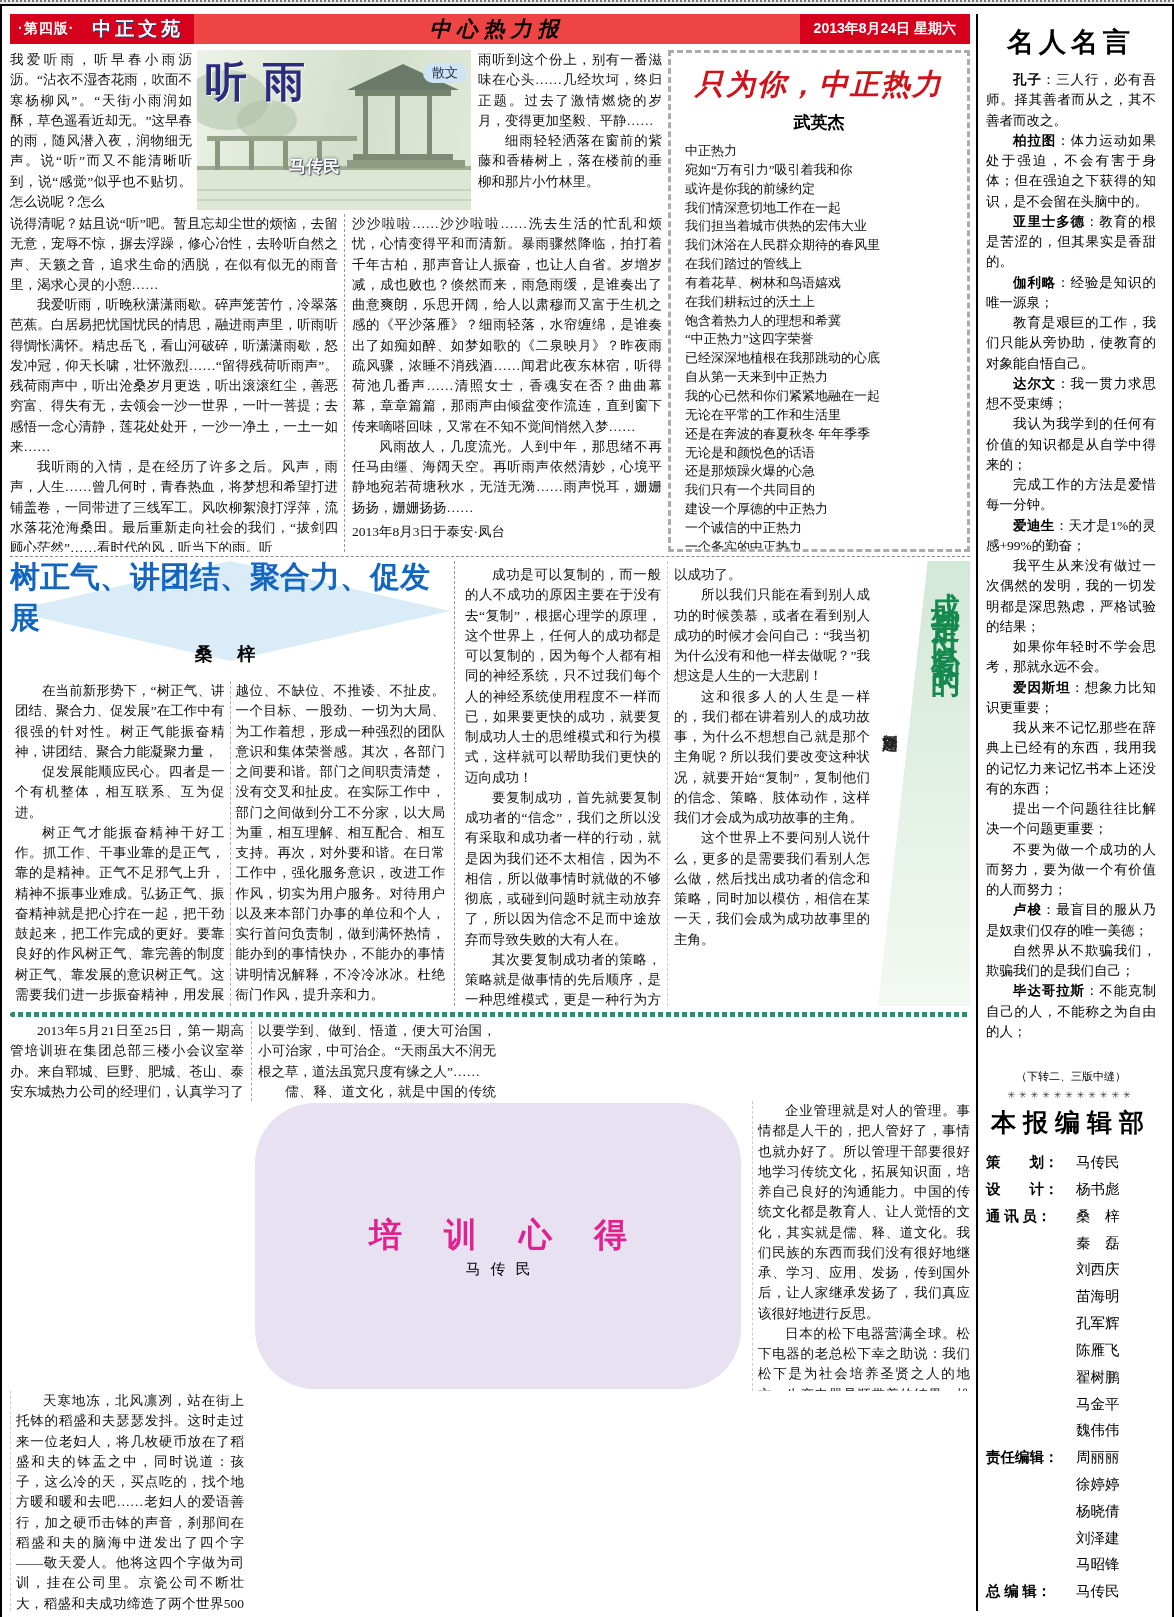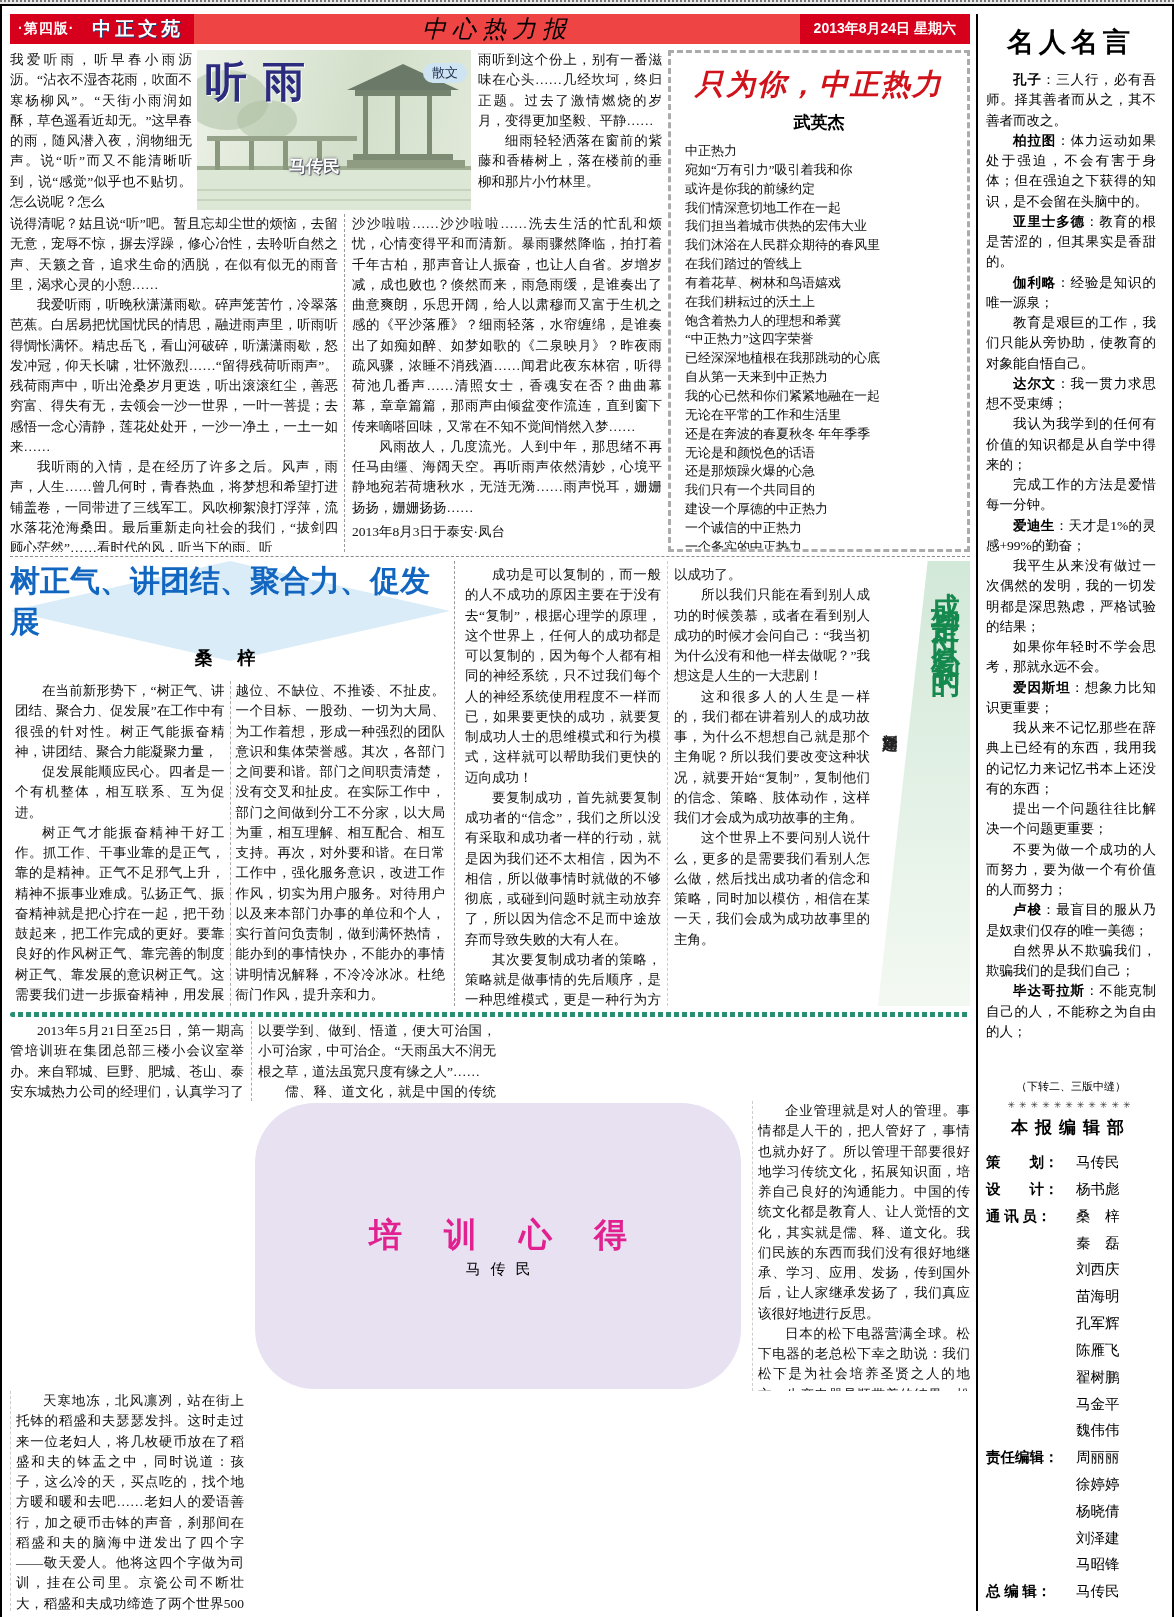--- a/index.html
+++ b/index.html
@@ -8,21 +8,21 @@
     width:1174px; height:1617px; margin:4px auto; background:#fff;
     border:2px solid #000; outline:2px dotted #777; outline-offset:2px;
     padding:8px; display:flex; position:relative; overflow:hidden;
   }
   .main{ width:966px; display:flex; flex-direction:column; padding-right:6px; }
 
   
   .hdr{ height:30px; background:#ef4444; display:flex; align-items:stretch; margin-bottom:6px; font-family:"Liberation Sans", sans-serif;}
   .hdr-page{ background:#d6001c; color:#fff; font-weight:bold; font-size:14px; display:flex; align-items:center; padding:0 8px; letter-spacing:1px;}
   .hdr-section{ background:#d6001c; color:#fff; font-weight:900; font-size:19px; letter-spacing:4px; display:flex; align-items:center; padding:0 10px; text-shadow:1px 1px 0 #223a6e;}
-  .hdr-paper{ flex:1; text-align:center; font-size:24px; font-weight:normal; font-style:italic; font-family:"Liberation Serif", serif; display:flex; align-items:center; justify-content:center; letter-spacing:6px;}
+  .hdr-paper{ flex:1; text-align:center; font-size:21px; font-weight:bold; font-style:italic; font-family:"Liberation Serif", serif; display:flex; align-items:center; justify-content:center; letter-spacing:6px;}
   .hdr-date{ background:#d6001c; color:#fff; font-size:14px; font-weight:bold; display:flex; align-items:center; padding:0 14px;}
 
   
   .bt{ font-size:13.5px; line-height:1.5; text-align:justify; color:#101010; }
   .para{ margin:0; text-indent:2em; }
   .cont .para:first-child{ text-indent:0; }
   .dateline{ padding-right:1.5em; margin-top:4px; font-size:13.5px;}
 
   
   .row1{ display:flex; height:502px; overflow:hidden; }
@@ -41,21 +41,21 @@
   .t-rb{ flex:1; overflow:hidden; padding-left:7px; border-left:1px dashed #999; margin-left:6px;}
 
   .poem-box{ flex:1; margin-left:6px; border:3px dashed #ababab; padding:8px 14px; overflow:hidden;}
   .poem-title{ color:#d0121a; font-size:29px; font-weight:900; font-style:italic; text-align:center; letter-spacing:2px; margin-top:4px;}
   .poem-author{ text-align:center; font-weight:bold; font-size:17px; margin:6px 0 8px;}
   .poem-line{ font-size:13px; line-height:1.45; text-indent:0;}
 
   
   .row2{ display:flex; height:450px; border-top:1px dashed #888; margin-top:4px; padding-top:4px; overflow:hidden;}
   .shuzhengqi{ width:440px; display:flex; flex-direction:column; overflow:hidden;}
-  .sz-head{ position:relative; height:100px; display:flex; flex-direction:column; align-items:center; }
+  .sz-head{ position:relative; height:100px; display:flex; flex-direction:column; align-items:center; justify-content:center;}
   .sz-head::before{ content:""; position:absolute; inset:0; background:#d9ecf8; clip-path:polygon(50% 0,100% 50%,50% 100%,0 50%); }
   .sz-title{ position:relative; color:#1266c0; font-size:30px; font-weight:900; font-family:"Liberation Sans", sans-serif;}
   .sz-author{ position:relative; font-size:18px; font-weight:bold; letter-spacing:10px; margin-top:3px;}
   .sz-cols{ flex:1; display:flex; overflow:hidden; margin-top:20px;}
   .sz-c{ flex:1; overflow:hidden; padding:0 5px;}
   .sz-c2{ border-left:1px dashed #aaa;}
 
   .chenggong{ flex:1; display:flex; border-left:1px dashed #999; margin-left:4px; padding-left:4px; overflow:hidden;}
   .cg-c{ flex:1; overflow:hidden; padding:4px 6px;}
   .cg-c2{ border-left:1px dashed #ccc;}
@@ -78,21 +78,21 @@
   .px-author{ font-size:15px; letter-spacing:10px; text-indent:10px; margin-top:2px;}
 
   
   .sidebar{ flex:1; border-left:2px solid #000; padding:4px 8px 6px; display:flex; flex-direction:column; overflow:hidden;}
   .my-title{ font-size:27px; font-weight:900; text-align:center; letter-spacing:5px; padding:6px 0 10px; border-bottom:0; font-family:"Liberation Serif", serif;}
   .quotes{ flex:1; overflow:hidden; font-size:13.5px; line-height:1.5;}
   .quote{ margin:0; text-indent:2em; text-align:justify;}
   .quote .item-a{ font-weight:bold; }
   .continuation{ text-align:center; font-size:11px; margin:4px 0 2px;}
   .ed-divider{ text-align:center; font-size:9px; letter-spacing:4px; color:#333; margin:4px 0;}
-  .ed-title{ font-size:17px; font-weight:900; text-align:center; letter-spacing:7px; margin:2px 0 10px; font-family:"Liberation Serif", serif;}
+  .ed-title{ font-size:25px; font-weight:900; text-align:center; letter-spacing:7px; margin:2px 0 10px; font-family:"Liberation Serif", serif;}
   .staff{ font-size:14.5px; }
   .staff .staff-row{ display:flex; line-height:1.85; }
   .staff .item-a{ width:88px; font-weight:bold; white-space:pre; }
   .staff .item-b{ flex:1; padding-left:2px; }
 </style>
 </head>
 <body>
 
 <div class="page">
   <div class="main">

